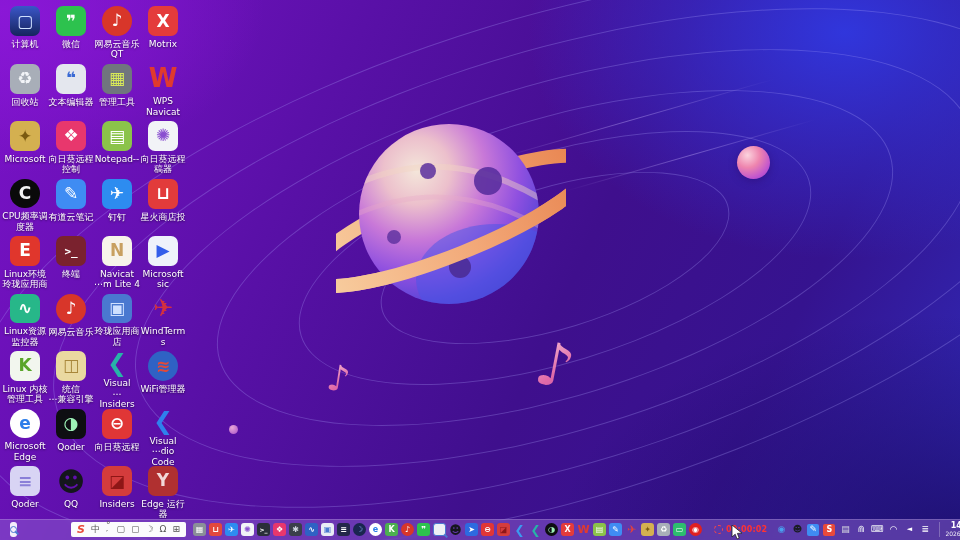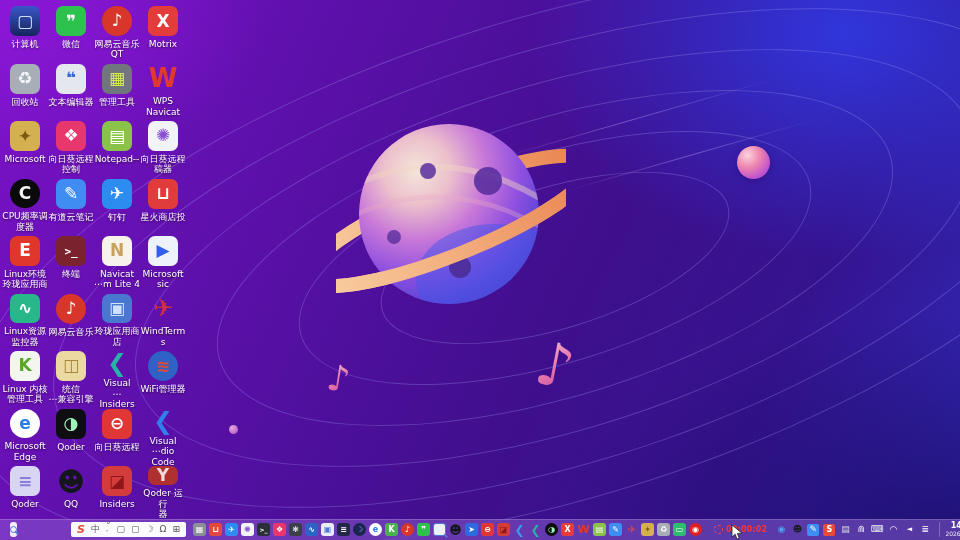--- a/index.html
+++ b/index.html
@@ -280,21 +280,21 @@
     <div class="dicon-wrap">
     <span class="dicon none" style="color: rgb(20, 22, 28); font-size: 27px;">☻</span>
     <span class="dlabel">QQ</span>
   </div>
     <div class="dicon-wrap">
     <span class="dicon rounded" style="background: rgb(212, 60, 60); color: rgb(142, 22, 22);">◪</span>
     <span class="dlabel">Insiders</span>
   </div>
     <div class="dicon-wrap">
     <span class="dicon rounded" style="background: rgb(176, 48, 48); color: rgb(242, 216, 216);">Y</span>
-    <span class="dlabel">Qoder 运行
+    <span class="dlabel">Edge 运行
 器</span>
   </div>
   </div>
 
 <div id="taskbar">
   <div id="launcher" class="tb-btn"></div>
   <div id="search-btn" class="tb-btn">
     <span class="magnifier"></span>
   </div>
 

